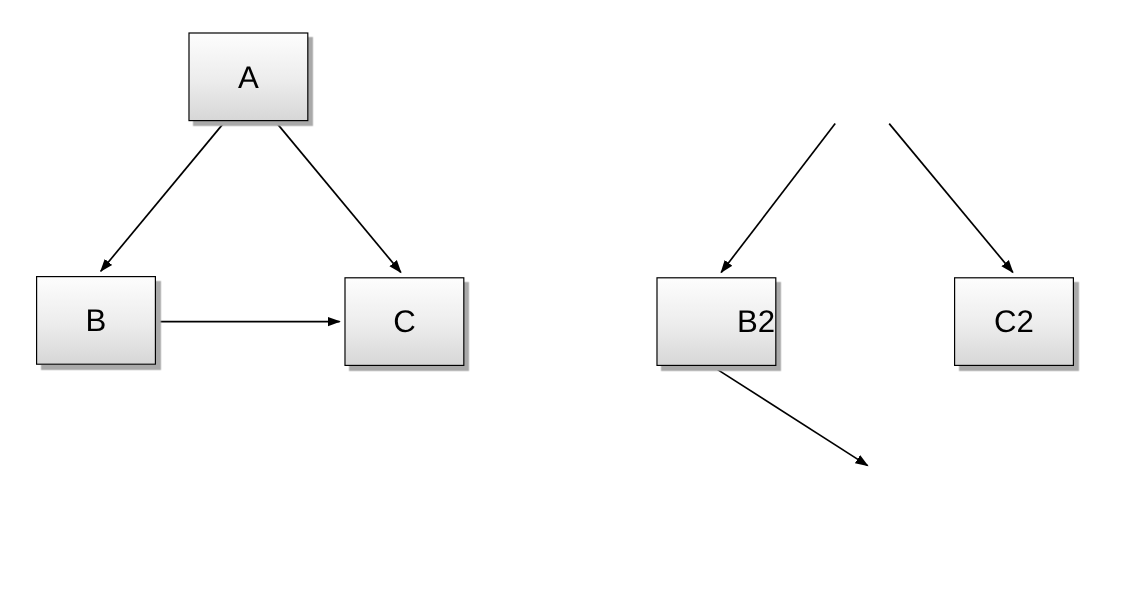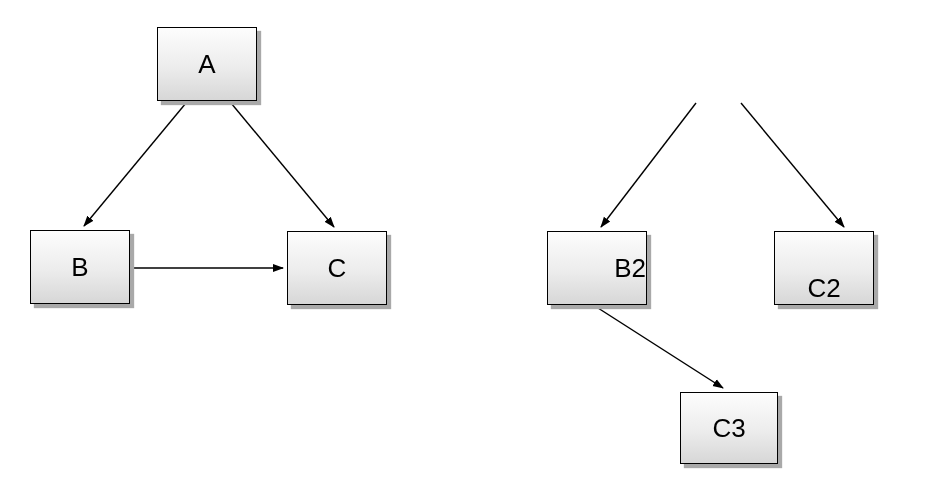--- a/index.html
+++ b/index.html
@@ -77,20 +77,17 @@
   <div class="node" style="left:30px; top:230px;">
     <span>B</span>
   </div>
   <div class="node" style="left:287px; top:231px;">
     <span>C</span>
   </div>
 
   <div class="node" style="left:547px; top:231px;justify-content:flex-end;">
     <span>B2</span>
   </div>
-  <div class="node" style="left:774px; top:231px;align-items:flex-end;">
+  <div class="node" style="left:795px; top:231px;">
     <span>C2</span>
-  </div>
-  <div class="node" style="left:680px; top:392px; height:72px; width:98px;">
-    <span>C3</span>
   </div>
 
 </div>
 
 </body></html>

